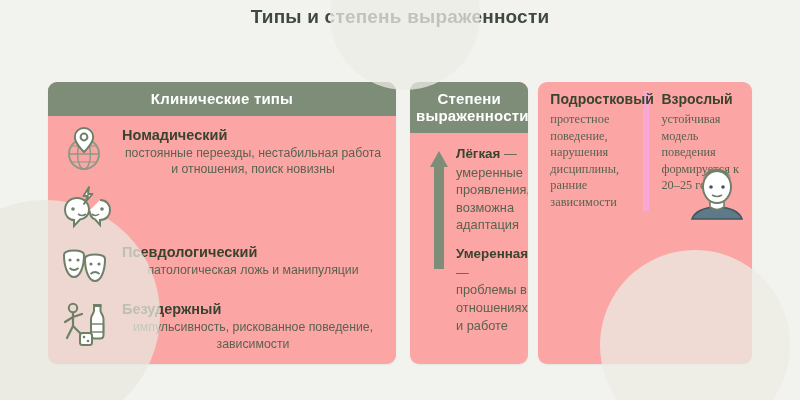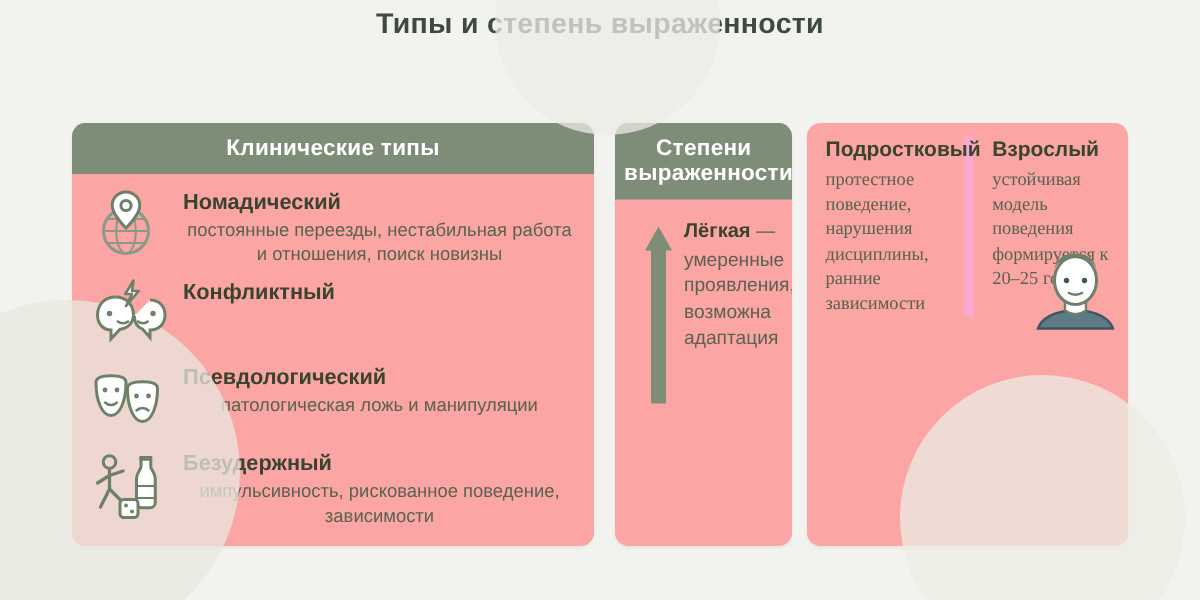--- a/index.html
+++ b/index.html
@@ -197,21 +197,20 @@
                 <path d="M17 12 C10 12 5 17 5 24 C5 30 9 34 14 34 L14 40 L20 33.5 C25.5 32.8 29 28.8 29 24 C29 17 24 12 17 12 Z" fill="#ffffff" stroke="#6f8069" stroke-width="2"></path>
                 <circle cx="13" cy="23" r="1.8" fill="#6f8069"></circle>
                 <path d="M18 28 q4 3 8 0" fill="none" stroke="#6f8069" stroke-width="1.6"></path>
                 <path d="M40 14 C46.5 14 50 18.6 50 24 C50 29.4 46.5 34 40 34 L40 39 L35 33.4 C31 31.8 29.6 28.4 29.6 24.6" fill="#ffffff" stroke="#6f8069" stroke-width="2"></path>
                 <circle cx="42" cy="23" r="1.8" fill="#6f8069"></circle>
                 <path d="M31.5 28 q4 3 7.5 0" fill="none" stroke="#6f8069" stroke-width="1.6"></path>
                 <path d="M29 1 L23.5 10 L28 10 L24 18 L32.5 8 L28 8 Z" fill="#ffffff" stroke="#6f8069" stroke-width="1.8" stroke-linejoin="round"></path>
               </svg>
             </div>
             <div class="type-text">
-              <div class="type-name">Конфликтный</div>
             </div>
           </div>
 
           <div class="type-row">
             <div class="type-icon">
               <svg width="52" height="48" viewBox="0 0 52 48">
                 <path d="M4 12 C4 9 7 7.5 14 7.5 C21 7.5 24 9 24 12 C24 24 20 34 14 34 C8 34 4 24 4 12 Z" fill="#ffffff" stroke="#6f8069" stroke-width="2"></path>
                 <circle cx="10" cy="17" r="1.6" fill="#6f8069"></circle>
                 <circle cx="18" cy="17" r="1.6" fill="#6f8069"></circle>
                 <path d="M9.5 25 q4.5 4 9 0" fill="none" stroke="#6f8069" stroke-width="1.7"></path>
@@ -259,20 +258,26 @@
             <svg width="22" height="120" viewBox="0 0 22 120">
               <polygon points="11,2 20,18 2,18" fill="#7d8d78"></polygon>
               <rect x="6" y="17" width="10" height="103" fill="#7d8d78"></rect>
             </svg>
           </div>
           <div class="sev-list">
             <div class="sev-item">
               <div class="sev-line">
                 <b>Лёгкая</b>
                 <span>— умеренные проявления, возможна адаптация</span>
+              </div>
+            </div>
+            <div class="sev-item">
+              <div class="sev-line">
+                <b>Умеренная</b>
+                <span>— проблемы в отношениях и работе</span>
               </div>
             </div>
           </div>
         </div>
       </div>
 
       <div class="card">
         <div class="age-body">
           <div class="age-col first">
             <div class="age-title">Подростковый</div>

